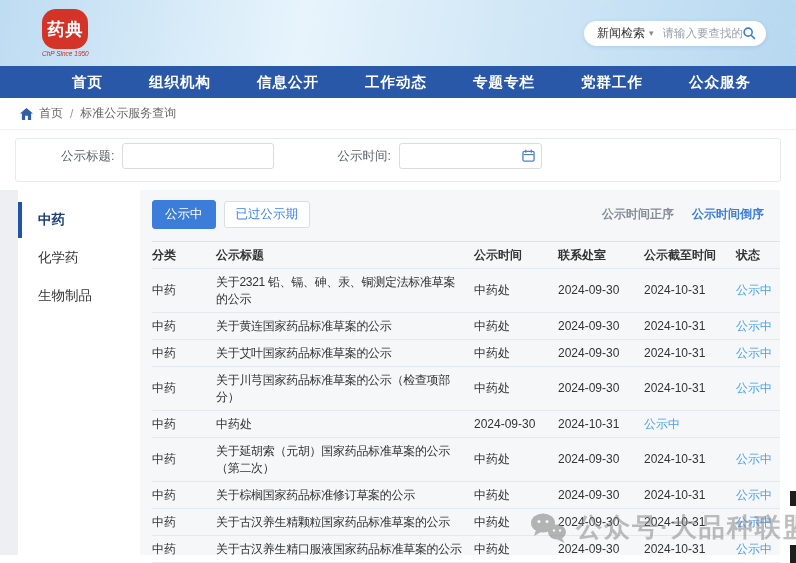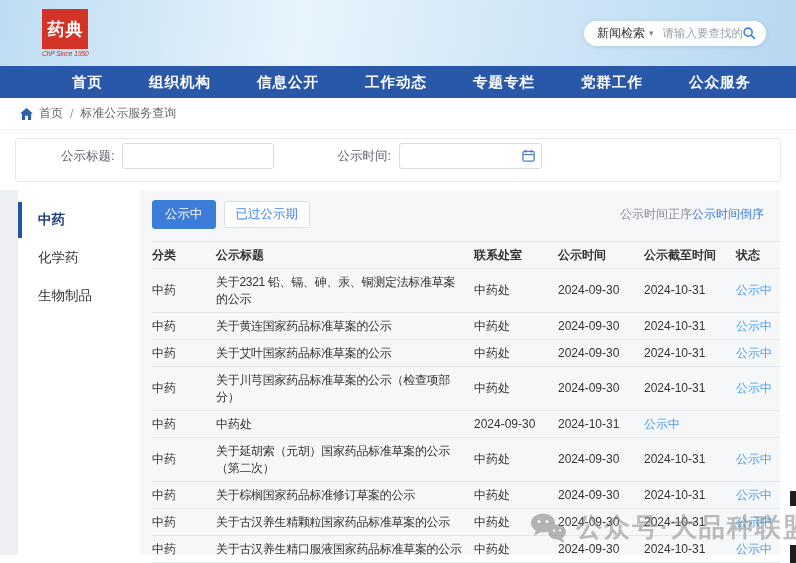--- a/index.html
+++ b/index.html
@@ -4,21 +4,21 @@
 <style>
   * { margin:0; padding:0; box-sizing:border-box; }
   html,body { width:796px; height:563px; overflow:hidden; background:#fff;
     font-family:"Liberation Sans","DejaVu Sans",sans-serif; }
   .page { position:relative; width:796px; height:563px; overflow:hidden; }
 
   
   .header { height:66px; display:flex; align-items:center; padding:0 30px 0 42px;
     background:linear-gradient(100deg,#bedcf2 0%,#e7f4fc 38%,#d3e8f7 62%,#b7d8f0 100%); }
   .logo-wrap { display:flex; flex-direction:column; align-items:center; margin-right:12px; }
-  .logo-seal { width:46px; height:40px; background:#d43327; color:#fff; border-radius:0;
+  .logo-seal { width:46px; height:40px; background:#d43327; color:#fff; border-radius:14px;
     display:flex; align-items:center; justify-content:center; font-weight:bold; font-size:17px;
     letter-spacing:1px; font-family:"Liberation Serif","DejaVu Serif",serif; }
   .logo-tagline { font-size:6.5px; color:#c8281d; margin-top:1px; font-style:italic; white-space:nowrap; }
   .brand-title { font-size:25px; font-weight:bold; color:#2767b1; letter-spacing:3px; line-height:1.15; }
   .brand-sub { font-size:11.5px; font-weight:bold; color:#2767b1; letter-spacing:.4px; }
   .search-pill { margin-left:auto; width:182px; height:25px; background:#fff; border-radius:13px;
     display:flex; align-items:center; padding:0 10px 0 13px; box-shadow:0 1px 4px rgba(40,80,140,.15); }
   .search-cat { font-size:12px; color:#333; white-space:nowrap; }
   .caret { font-size:9px; color:#888; margin-left:4px; }
   .search-input { border:none; outline:none; background:transparent; flex:1; min-width:0;
@@ -64,21 +64,21 @@
     cursor:pointer; margin-bottom:2px; }
   .side-item.active { border-left-color:#2155a3; font-weight:bold; color:#1d3e7e; }
   .content { width:640px; background:#f5f7f9; padding:10px 0 0 12px; }
   .right-gutter { flex:1; background:#fff; }
 
   .tabs-row { display:flex; align-items:center; }
   .tab-active { background:#3b7dd8; color:#fff; border:1px solid #3b7dd8; border-radius:3px;
     font-size:12.5px; padding:5px 12px; cursor:pointer; }
   .tab-inactive { background:#fff; color:#3b82f6; border:1px solid #d9dee6; border-radius:3px;
     font-size:12.5px; padding:4px 11px; margin-left:8px; cursor:pointer; }
-  .sort-links { margin-left:auto; margin-right:16px; display:flex; font-size:12px; }
+  .sort-links { margin-left:auto; margin-right:16px; display:flex; gap:18px; font-size:12px;font-weight:bold; }
   .sort-asc { color:#868c96; cursor:pointer; }
   .sort-desc { color:#3b7dd8; cursor:pointer; }
 
   .table { margin-top:12px; width:628px; font-size:12px; }
   .tr { display:grid; grid-template-columns:64px 258px 84px 86px 92px 44px;
     border-bottom:1px solid #e4e7ec; align-items:center; }
   .thead { border-top:1px solid #dfe3e9; font-weight:bold; color:#333; }
   .td { padding:4.5px 8px 4.5px 0; line-height:17px; color:#333; }
   .td-title { letter-spacing:-0.3px; }
   .status-link { color:#4aa0f2; cursor:pointer; }
@@ -180,22 +180,22 @@
         <span class="sort-links">
           <span class="sort-asc">公示时间正序</span>
           <span class="sort-desc">公示时间倒序</span>
         </span>
       </div>
 
       <div class="table">
         <div class="tr thead">
           <div class="td">分类</div>
           <div class="td">公示标题</div>
+          <div class="td">公示时间</div>
           <div class="td">联系处室</div>
-          <div class="td">公示时间</div>
           <div class="td">公示截至时间</div>
           <div class="td">状态</div>
         </div>
 
           <div class="tr">
             <div class="td">中药</div>
             <div class="td td-title">关于2321 铅、镉、砷、汞、铜测定法标准草案的公示</div>
             <div class="td">中药处</div>
             <div class="td">2024-09-30</div>
             <div class="td">2024-10-31</div>

